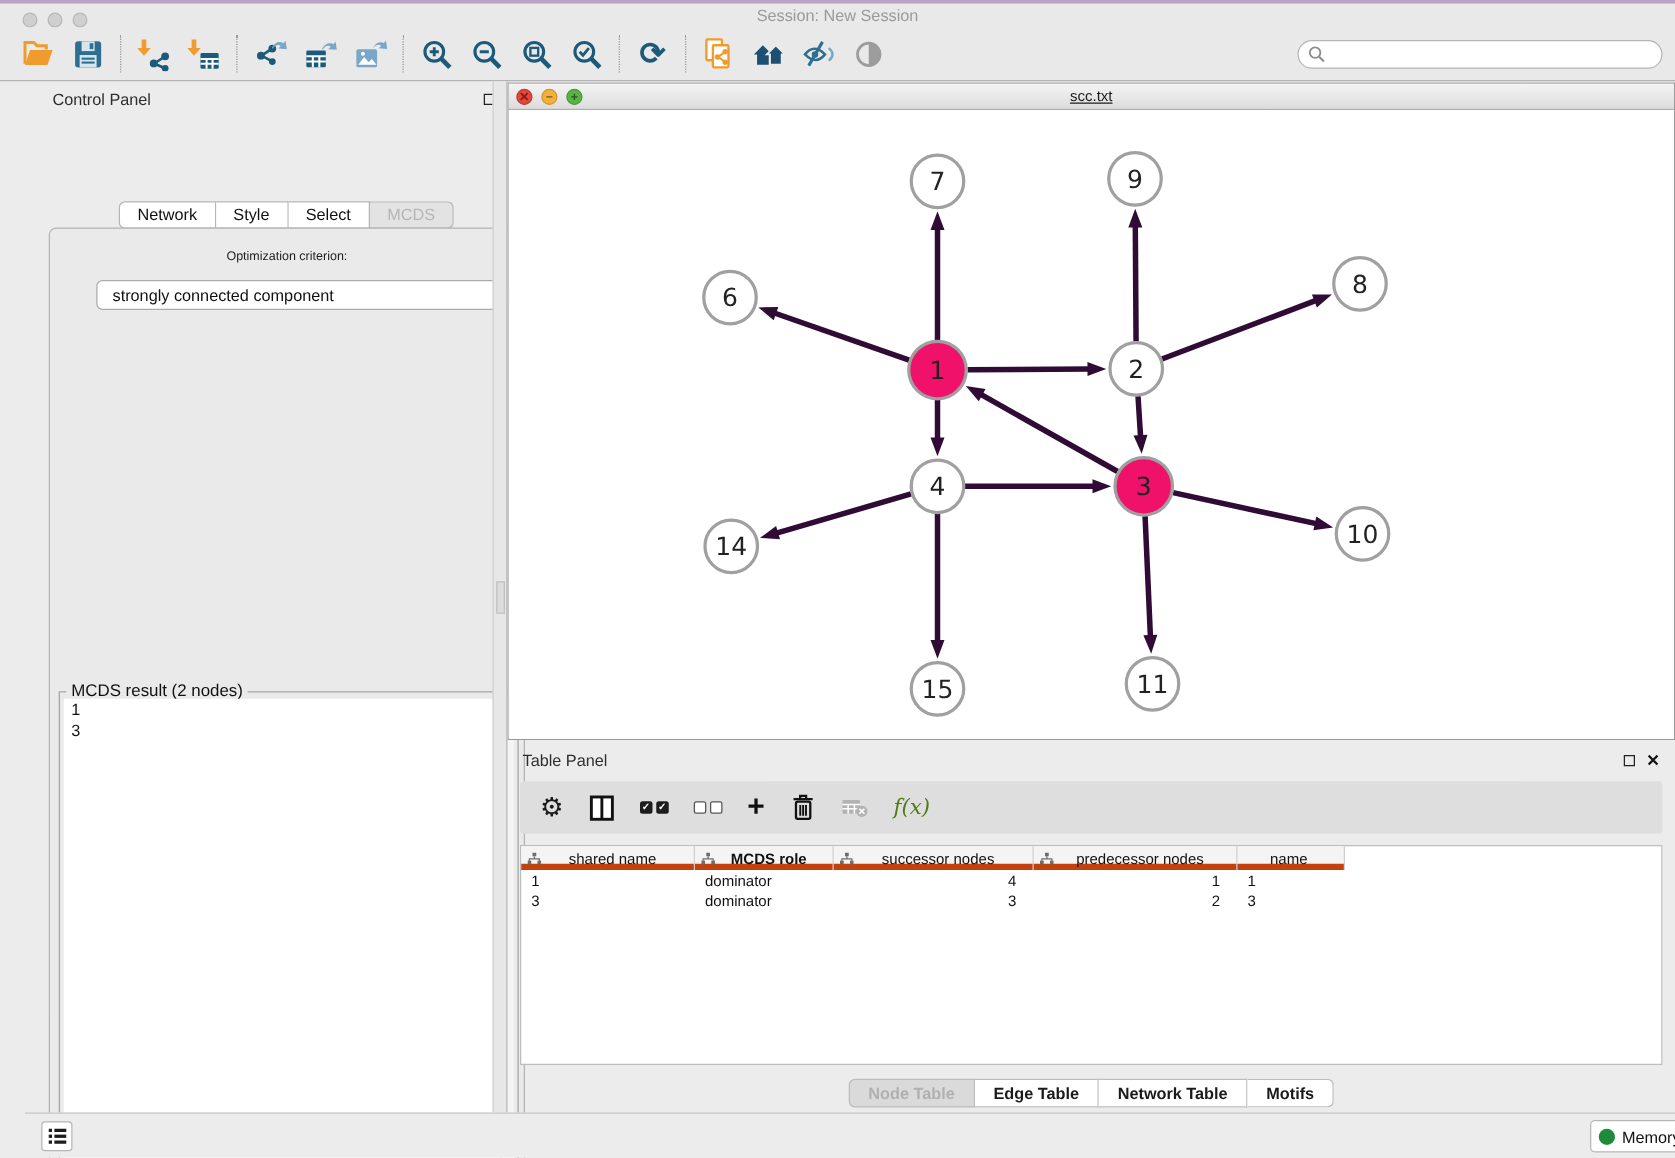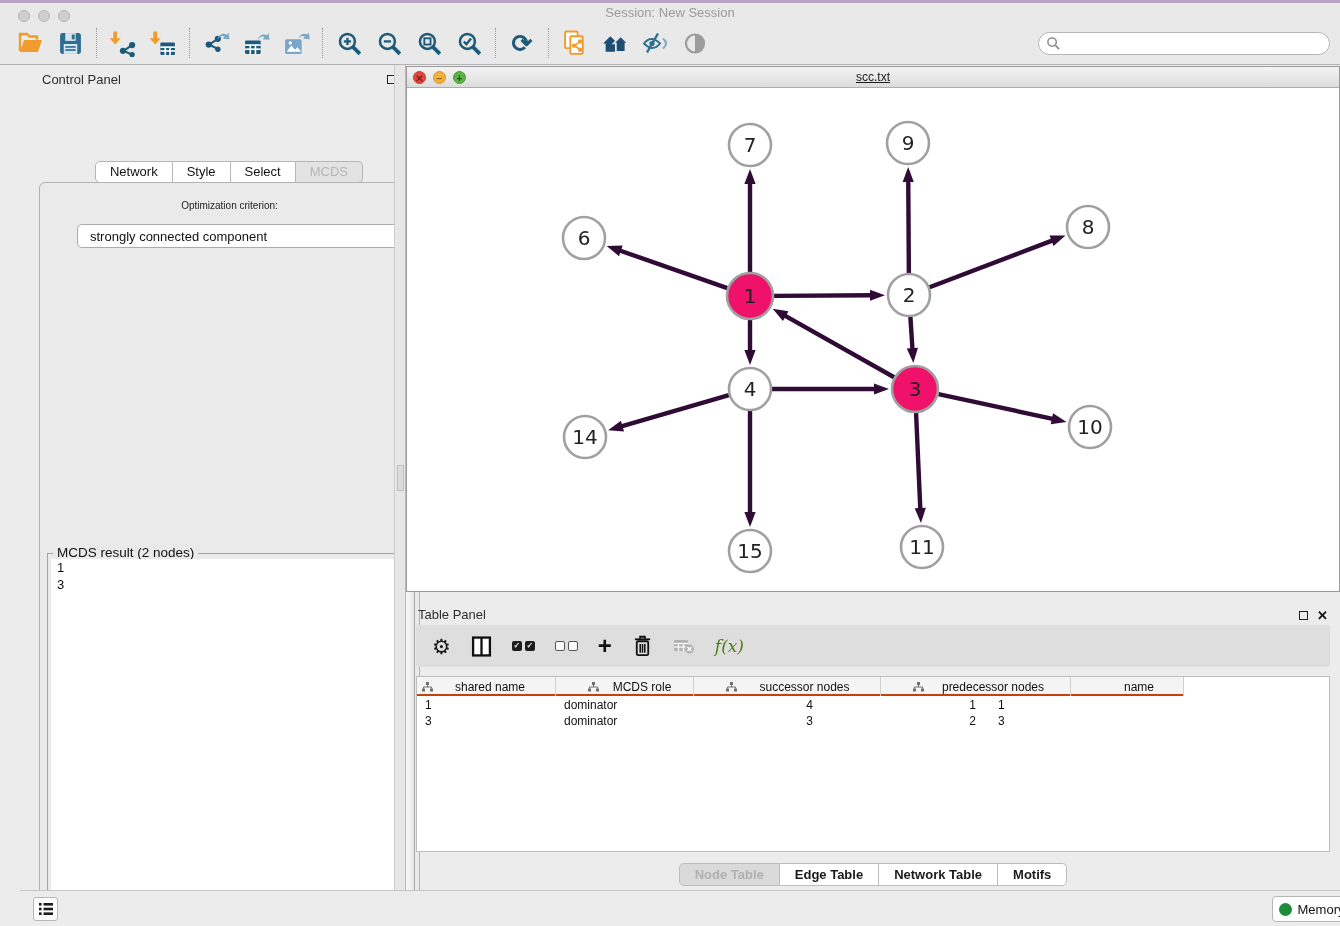--- a/index.html
+++ b/index.html
@@ -88,21 +88,21 @@
   .glyph-plus { font-size:24px; font-weight:900; color:#111; line-height:1; }
   .fx-label { font-family:"DejaVu Serif", serif; font-style:italic; font-size:17px; color:#4d7c0f; }
   .chk-pair { display:flex; gap:3px; }
   .chk-on { width:10px; height:10px; background:#1c1c1c; border-radius:2px; color:#fff; font-size:8px;
             line-height:10px; text-align:center; font-weight:bold; }
   .chk-off { width:10px; height:10px; background:#fff; border:1.5px solid #555; border-radius:2px; }
 
   .tbl-white { position:absolute; left:10px; top:82px; width:914px; height:176px; background:#fff;
                border:1px solid #bdbdbd; }
   .tbl-header { position:absolute; left:0px; top:0px; height:19px; display:flex;
-                border-bottom:2px solid #c2410c; background:#f4f4f4;gap:27px; }
+                border-bottom:5px solid #c2410c; background:#f4f4f4; }
   .th-cell { height:19px; display:flex; align-items:center; border-right:1px solid #cfcfcf;
              font-size:12px; color:#111; position:relative; padding-left:5px; cursor:pointer; }
   .th-label { flex:1; text-align:center; padding-right:8px; }
   .tbl-body { position:absolute; left:0; top:20px; width:100%; }
   .t-row { display:flex; height:16px; align-items:center; }
   .t-cell { font-size:12px; color:#111; height:16px; line-height:16px; white-space:nowrap; overflow:hidden; }
 
   .tp-tabs { position:absolute; left:0; top:269px; width:934px; display:flex; justify-content:center; }
   .ttab { height:23px; line-height:21px; padding:0 15px; font-size:13px; font-weight:bold; background:#fff;
           border:1px solid #bcbcbc; border-left:none; color:#1a1a1a; cursor:pointer; }
@@ -389,21 +389,21 @@
           <text x="683" y="346" text-anchor="middle" font-size="20" fill="#222222" font-family="&quot;DejaVu Sans&quot;, sans-serif">10</text>
           <circle cx="343" cy="463" r="21" fill="#ffffff" stroke="#a0a0a0" stroke-width="2.6"></circle>
           <text x="343" y="470" text-anchor="middle" font-size="20" fill="#222222" font-family="&quot;DejaVu Sans&quot;, sans-serif">15</text>
           <circle cx="515" cy="459" r="21" fill="#ffffff" stroke="#a0a0a0" stroke-width="2.6"></circle>
           <text x="515" y="466" text-anchor="middle" font-size="20" fill="#222222" font-family="&quot;DejaVu Sans&quot;, sans-serif">11</text>
         </svg>
     </div>
   </div>
 
   <div class="tpanel">
-    <div class="panel-head" style="padding:0 12px;align-items:flex-end;">
+    <div class="panel-head" style="padding:0 12px;">
       <span class="ph-title">Table Panel</span>
       <span class="ph-icons">
         <span class="float-sq"></span>
         <span class="close-x">✕</span>
       </span>
     </div>
     <div class="tp-toolbar">
       <span class="tpi">
           <span class="glyph-gear">⚙</span>
         </span>
@@ -459,21 +459,21 @@
                 <rect x="4" y="0" width="3" height="3"></rect>
                 <rect x="0" y="6.5" width="3" height="3"></rect>
                 <rect x="8" y="6.5" width="3" height="3"></rect>
               </g>
               <g stroke="#6e6e6e" stroke-width="1">
                 <path d="M5.5 3 v2 M1.5 6.5 v-1.5 h8 v1.5" fill="none"></path>
               </g>
             </svg>
             <span class="th-label">shared name</span>
           </div>
-          <div class="th-cell" style="width: 111px;">
+          <div class="th-cell" style="width: 111px; font-weight: bold;">
             <svg width="11" height="10" viewBox="0 0 11 10" style="flex:none">
               <g fill="#6e6e6e">
                 <rect x="4" y="0" width="3" height="3"></rect>
                 <rect x="0" y="6.5" width="3" height="3"></rect>
                 <rect x="8" y="6.5" width="3" height="3"></rect>
               </g>
               <g stroke="#6e6e6e" stroke-width="1">
                 <path d="M5.5 3 v2 M1.5 6.5 v-1.5 h8 v1.5" fill="none"></path>
               </g>
             </svg>

